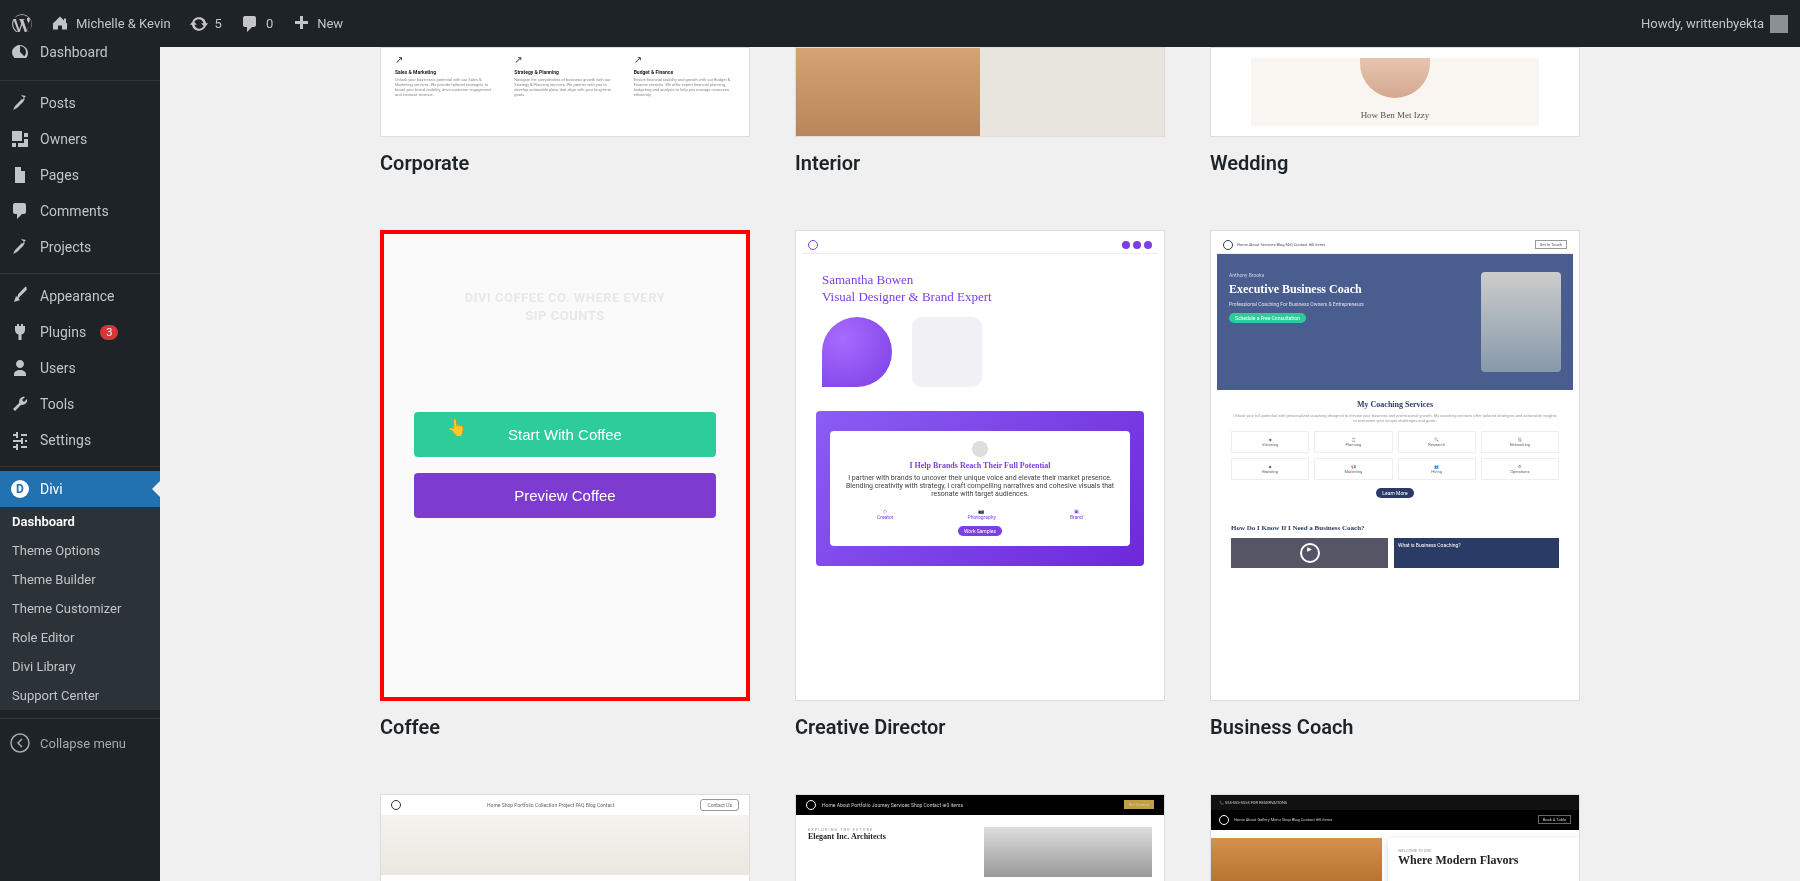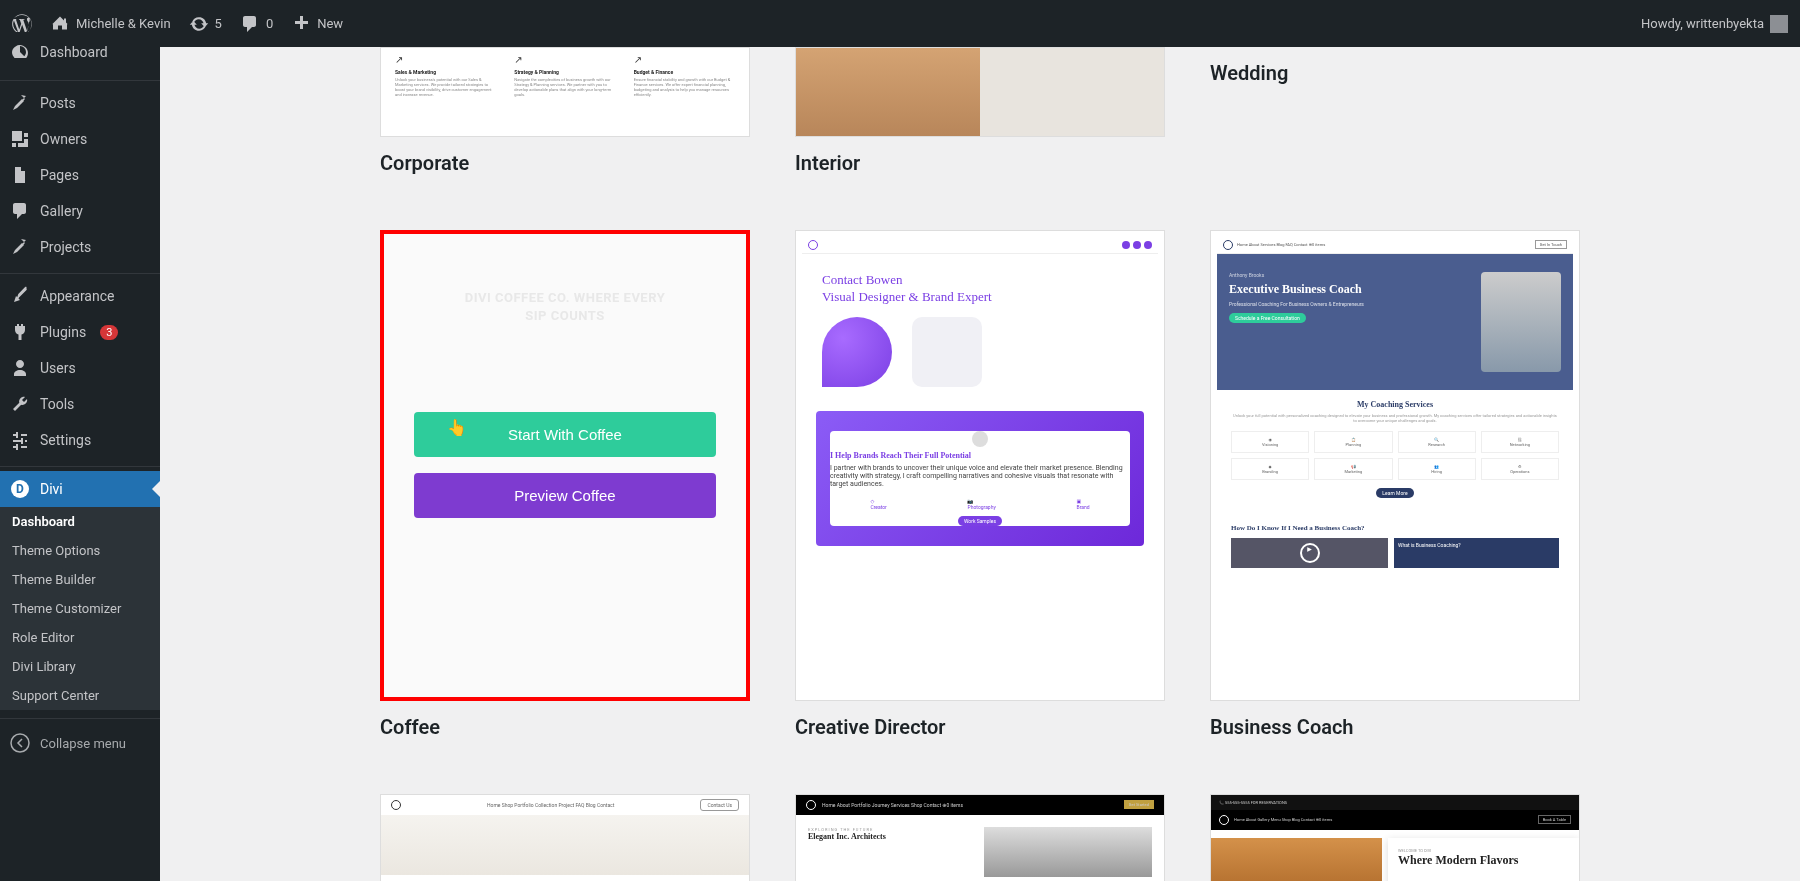--- a/index.html
+++ b/index.html
@@ -48,21 +48,21 @@
 
 .thumb-inner { position: absolute; inset: 6px; font-size: 6px; color: #555; }
 .td-header { display: flex; align-items: center; gap: 4px; padding: 3px 6px; border-bottom: 1px solid #eee; }
 .dlogo { width: 10px; height: 10px; border-radius: 50%; border: 1.5px solid #7b3fe4; }
 .cd-hero { padding: 18px 20px 10px 20px; }
 .cd-name { color: #7b3fe4; font-family: Georgia, serif; font-size: 13px; line-height: 1.3; }
 .cd-blobs { display: flex; gap: 20px; margin-top: 12px; align-items: center; }
 .blob { width: 70px; height: 70px; background: radial-gradient(circle at 30% 30%, #a86bff, #7b3fe4); border-radius: 50% 50% 50% 0; }
 .blob2 { width: 70px; height: 70px; background: #f0f0f5; border-radius: 10px; }
 .cd-panel { margin: 14px; padding: 20px 14px; background: linear-gradient(135deg, #8b5cf6, #6d28d9); border-radius: 4px; }
-.cd-card { background: #fff; text-align: left; font-size: 7px; color: #444; border-radius: 4px; }
+.cd-card { background: #fff; padding: 10px; text-align: center; font-size: 7px; color: #444; border-radius: 4px; }
 .cd-card h5 { color: #7b3fe4; font-family: Georgia, serif; font-size: 8px; margin-bottom: 4px; }
 .cd-tabs { display: flex; justify-content: space-around; margin-top: 8px; font-size: 5px; color: #fff; }
 .cd-pill { background: #7b3fe4; color: #fff; padding: 2px 6px; border-radius: 8px; font-size: 5px; margin: 6px auto 0; width: fit-content; }
 
 .bc-hero { background: #4a5d8f; color: #fff; padding: 18px 12px; display: flex; gap: 10px; }
 .bc-hero-txt { flex: 1; }
 .bc-hero h4 { font-family: Georgia, serif; font-size: 12px; margin-bottom: 4px; }
 .bc-hero p { font-size: 5px; opacity: 0.8; margin-bottom: 6px; }
 .bc-btn { background: #2ecc9b; color: #fff; padding: 2px 6px; border-radius: 10px; font-size: 5px; width: fit-content; }
 .bc-man { width: 80px; height: 100px; background: linear-gradient(#ccc, #8899aa); border-radius: 4px; }
@@ -187,21 +187,21 @@
         </svg>
       </span>
       <span>Pages</span>
     </div>
   <div class="menu-item">
       <span class="menu-icon">
         <svg viewBox="0 0 20 20">
           <path d="M5 2h9c1.1 0 2 .9 2 2v7c0 1.1-.9 2-2 2h-2l-5 5v-5H5c-1.1 0-2-.9-2-2V4c0-1.1.9-2 2-2z"></path>
         </svg>
       </span>
-      <span>Gallery</span>
+      <span>Comments</span>
     </div>
   <div class="menu-item">
       <span class="menu-icon">
         <svg viewBox="0 0 20 20">
           <path d="M11 2l4 4-1.5 1.5L12 6 8.5 9.5l2 2L7 15l-2-2-2 4 4-2-2-2 3.5-3.5 2 2L14 8l-1.5-1.5L16 3l-5-1z"></path>
         </svg>
       </span>
       <span>Projects</span>
     </div>
   <div class="menu-sep"></div>
@@ -302,20 +302,26 @@
       <div class="thumb tall">
         <div class="interior-img">
             <div class="interior-a"></div>
             <div class="interior-b"></div>
           </div>
       </div>
       <div class="card-title">Interior</div>
     </div>
 
     <div class="card">
+      <div class="thumb tall">
+        <div class="wedding-box">
+          <div class="wedding-hand"></div>
+          <div class="wedding-text">How Ben Met Izzy</div>
+        </div>
+      </div>
       <div class="card-title">Wedding</div>
     </div>
 
     <div class="card">
       <div class="thumb highlighted">
         <div class="overlay">
           <div class="overlay-bg"></div>
           <div class="overlay-hero">
             <div>DIVI COFFEE CO. WHERE EVERY</div>
             <div>SIP COUNTS</div>
@@ -333,21 +339,21 @@
         <div class="thumb-inner">
           <div class="td-header">
               <span class="dlogo"></span>
               <span style="margin-left:auto;display:flex;gap:3px">
                 <span style="width:8px;height:8px;border-radius:50%;background:#7b3fe4"></span>
                 <span style="width:8px;height:8px;border-radius:50%;background:#7b3fe4"></span>
                 <span style="width:8px;height:8px;border-radius:50%;background:#7b3fe4"></span>
               </span>
             </div>
           <div class="cd-hero">
-            <div class="cd-name">Contact Bowen</div>
+            <div class="cd-name">Samantha Bowen</div>
             <div class="cd-name">Visual Designer &amp; Brand Expert</div>
             <div class="cd-blobs">
                 <div class="blob"></div>
                 <div class="blob2"></div>
               </div>
           </div>
           <div class="cd-panel">
             <div class="cd-card">
               <div style="width:16px;height:16px;border-radius:50%;background:#ddd;margin:0 auto 4px"></div>
               <h5>I Help Brands Reach Their Full Potential</h5>

